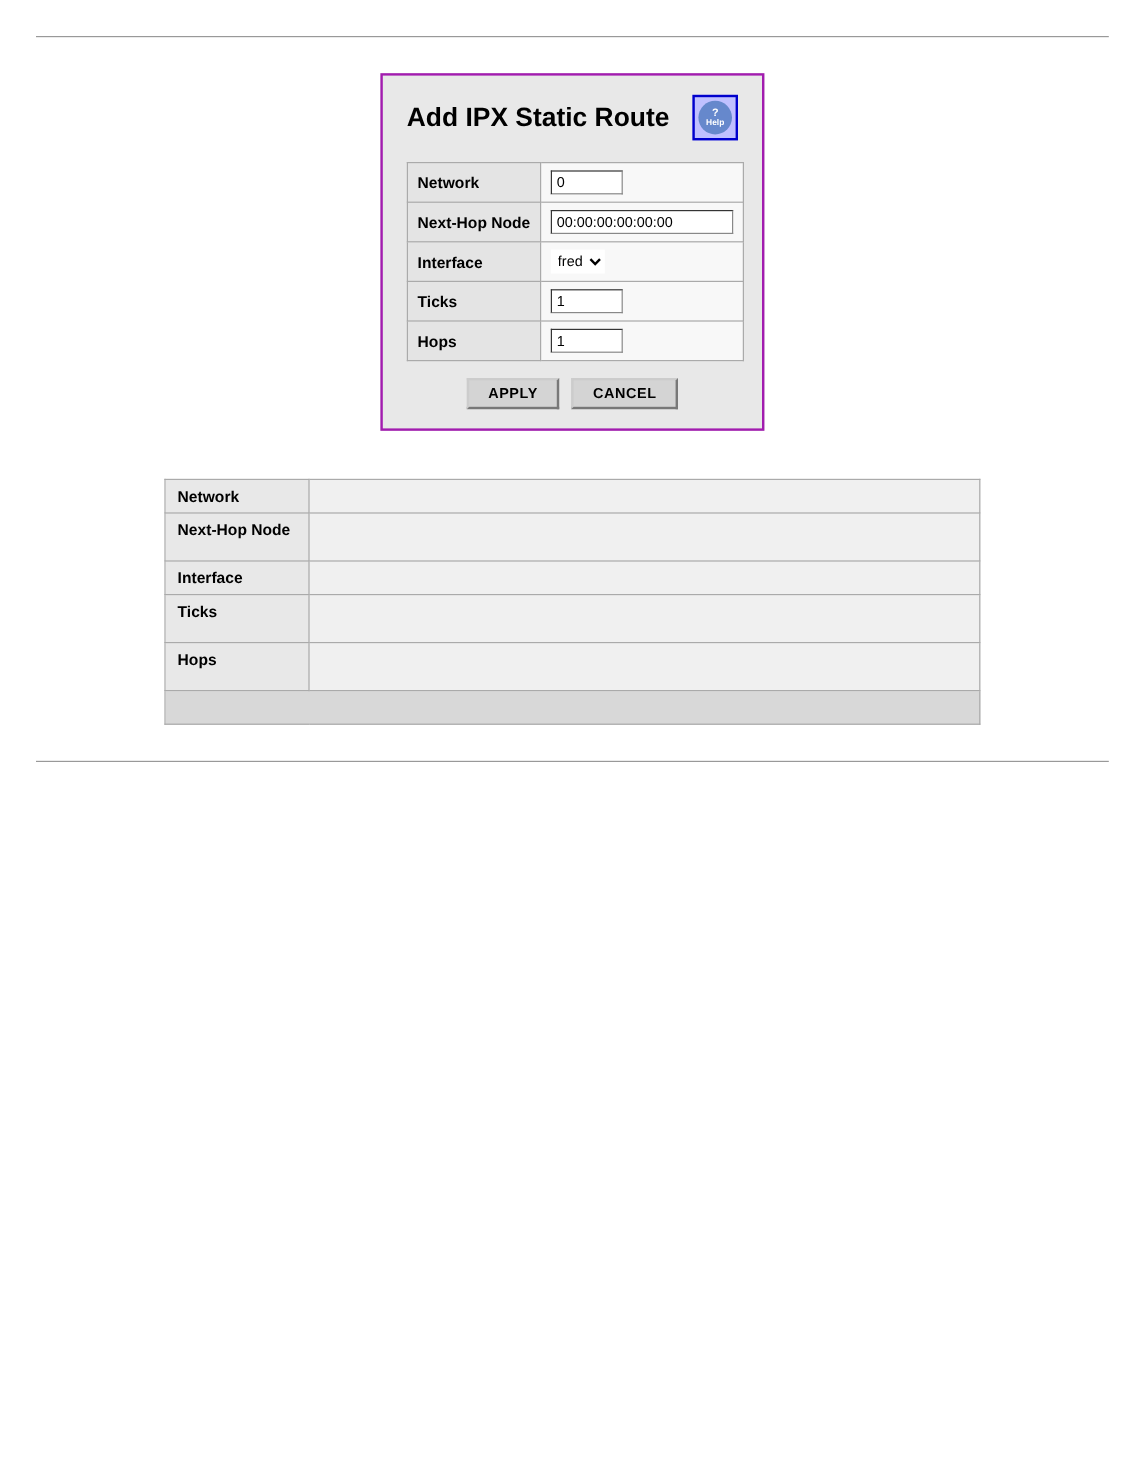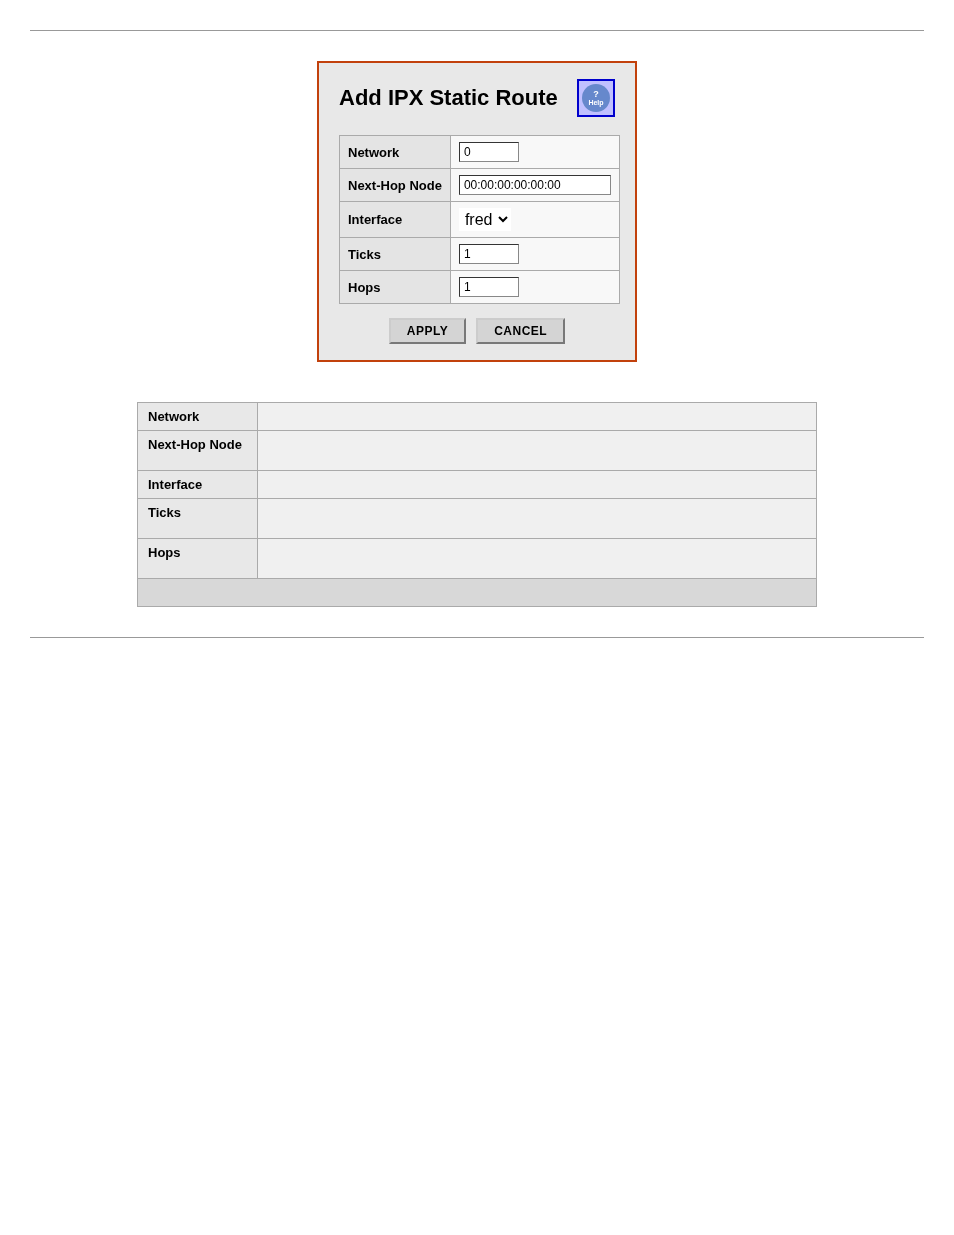--- a/index.html
+++ b/index.html
@@ -35,21 +35,21 @@
     }
 
     
     .dialog-area {
       display: flex;
       justify-content: center;
       margin: 20px 0 40px 0;
     }
 
     .dialog-box {
-      border: 2px solid #c2410c;
+      border: 2px solid #a21caf;
       background: #e8e8e8;
       padding: 16px 20px 16px 20px;
       width: 320px;
       position: relative;
     }
 
     .dialog-header {
       display: flex;
       align-items: center;
       justify-content: space-between;
@@ -127,21 +127,21 @@
       width: 60px;
     }
 
     .input-medium {
       width: 152px;
     }
 
     .interface-select {
       border: none;
       background: white;
-      font-size: 16px;
+      font-size: 12px;
       font-family: Arial, Helvetica, sans-serif;
       padding: 2px 2px;
     }
 
     
     .dialog-buttons {
       display: flex;
       justify-content: center;
       gap: 10px;
     }

